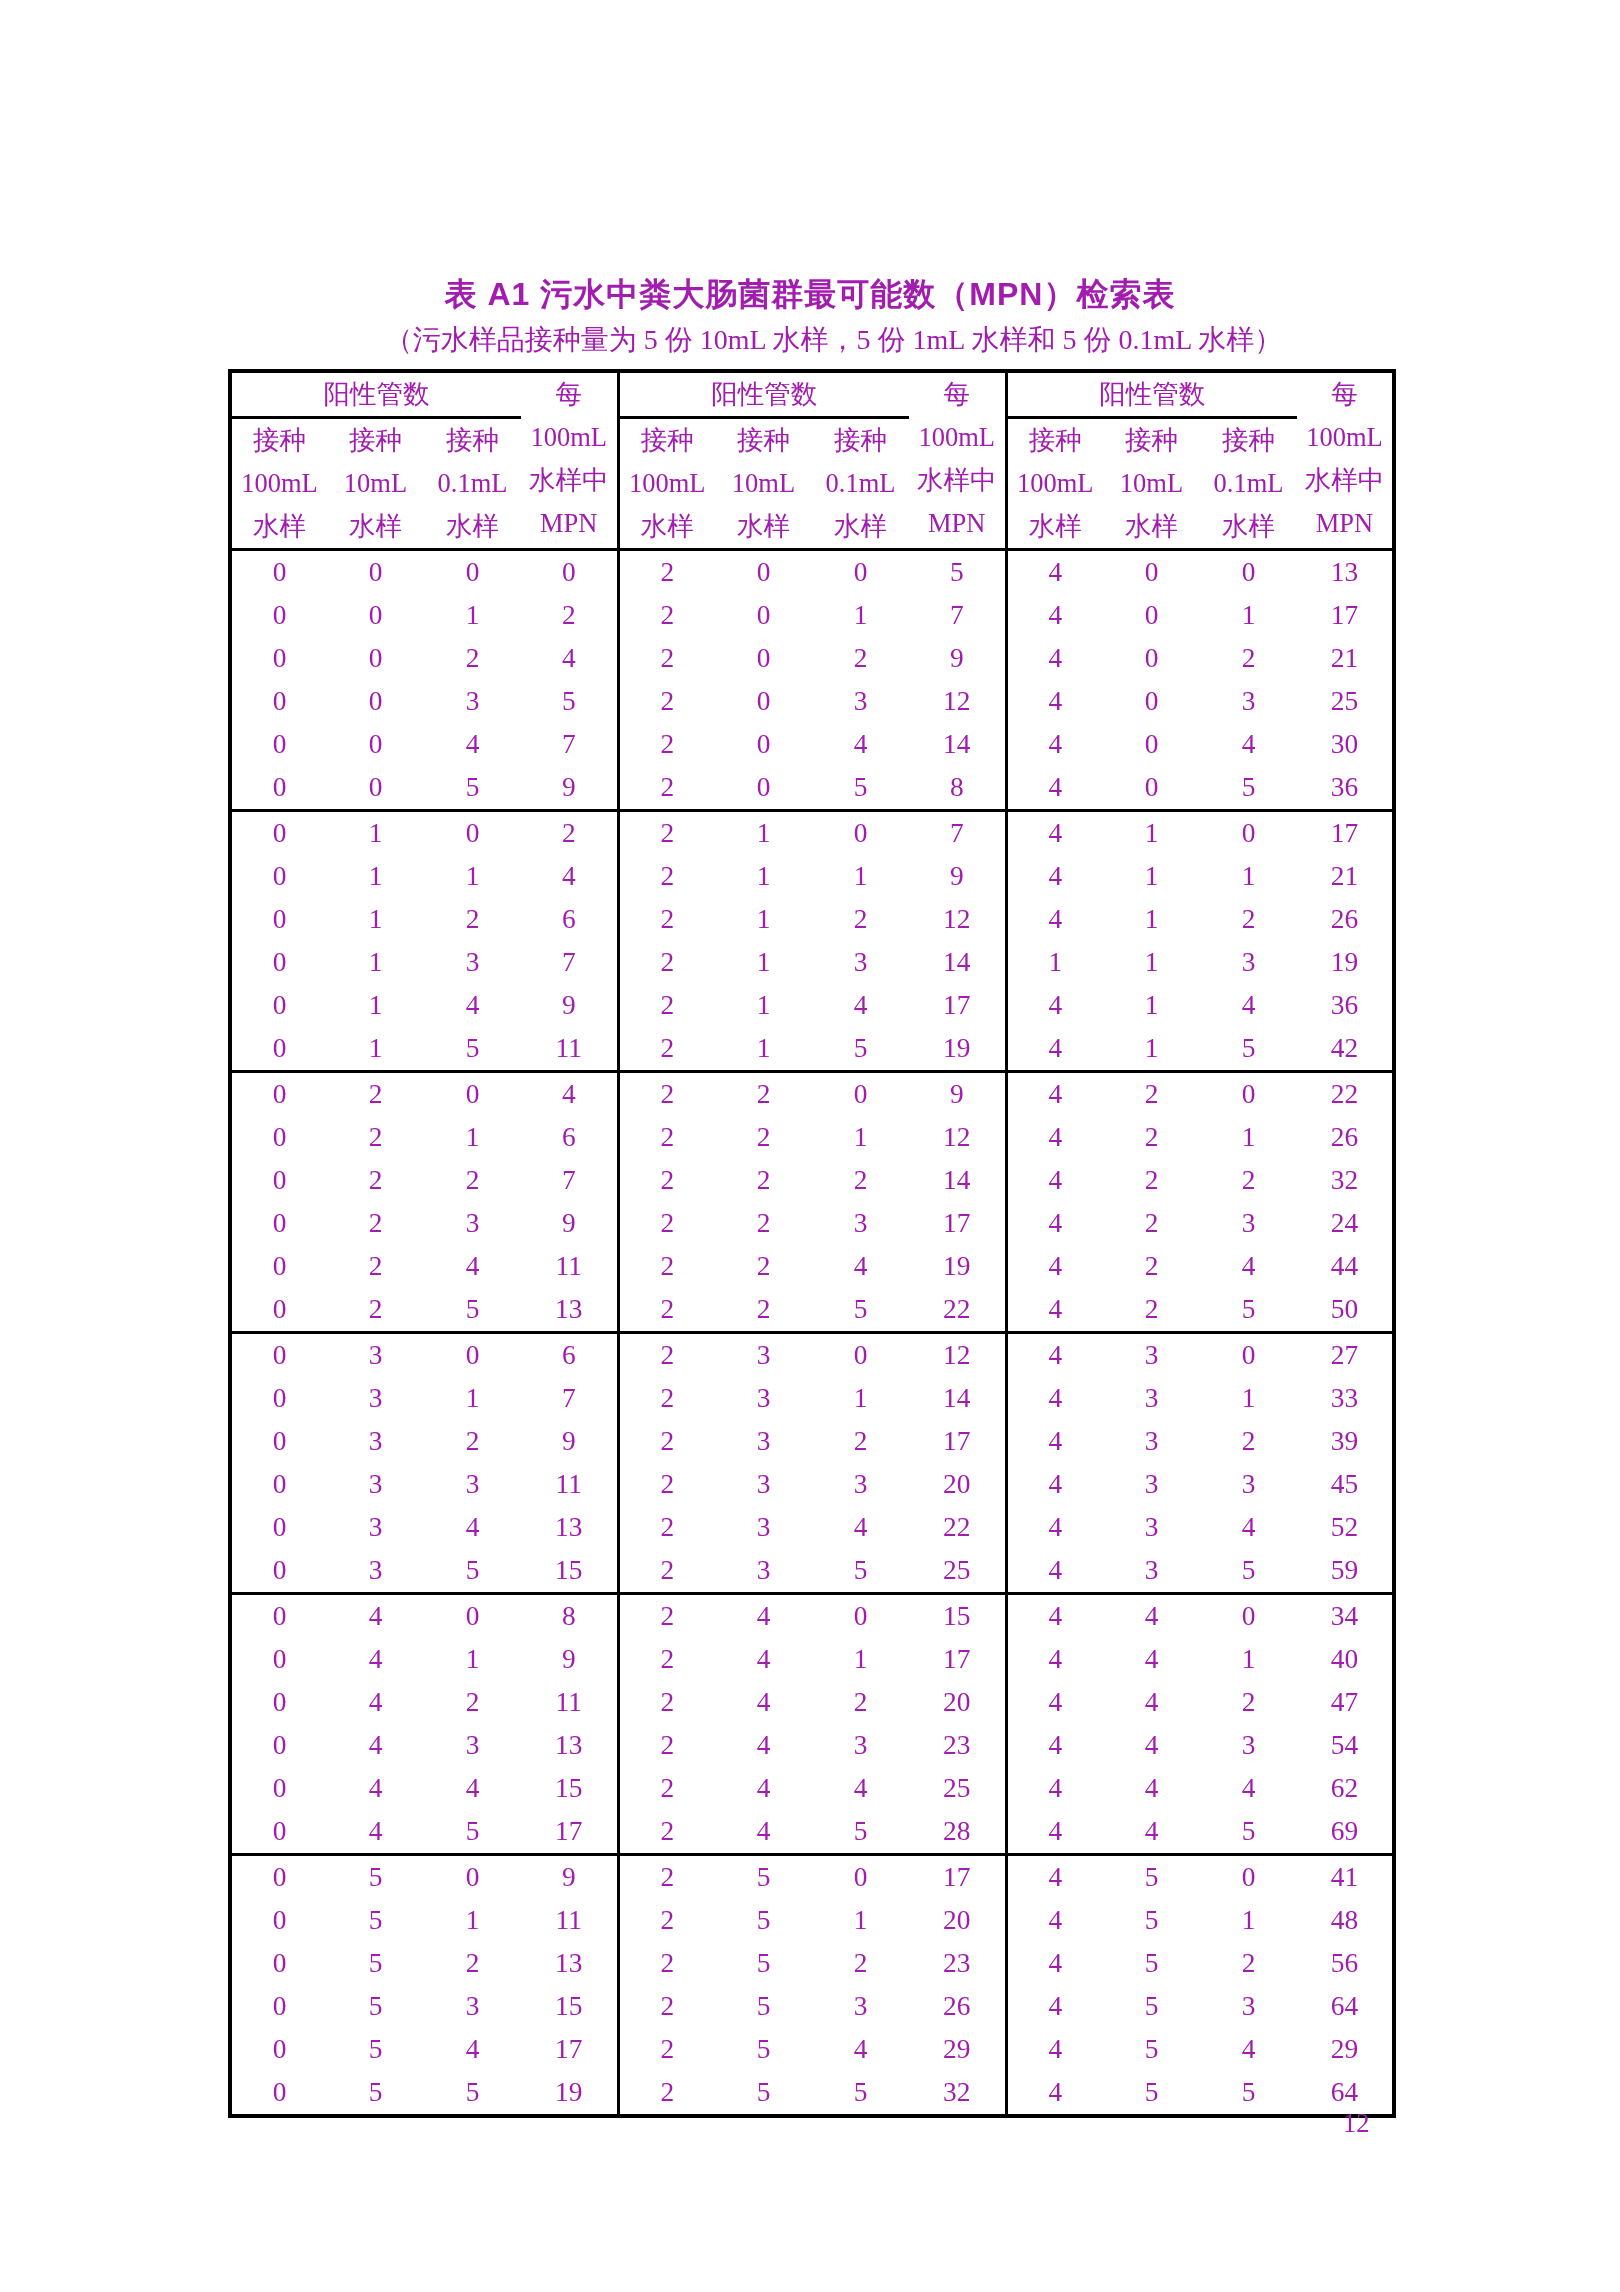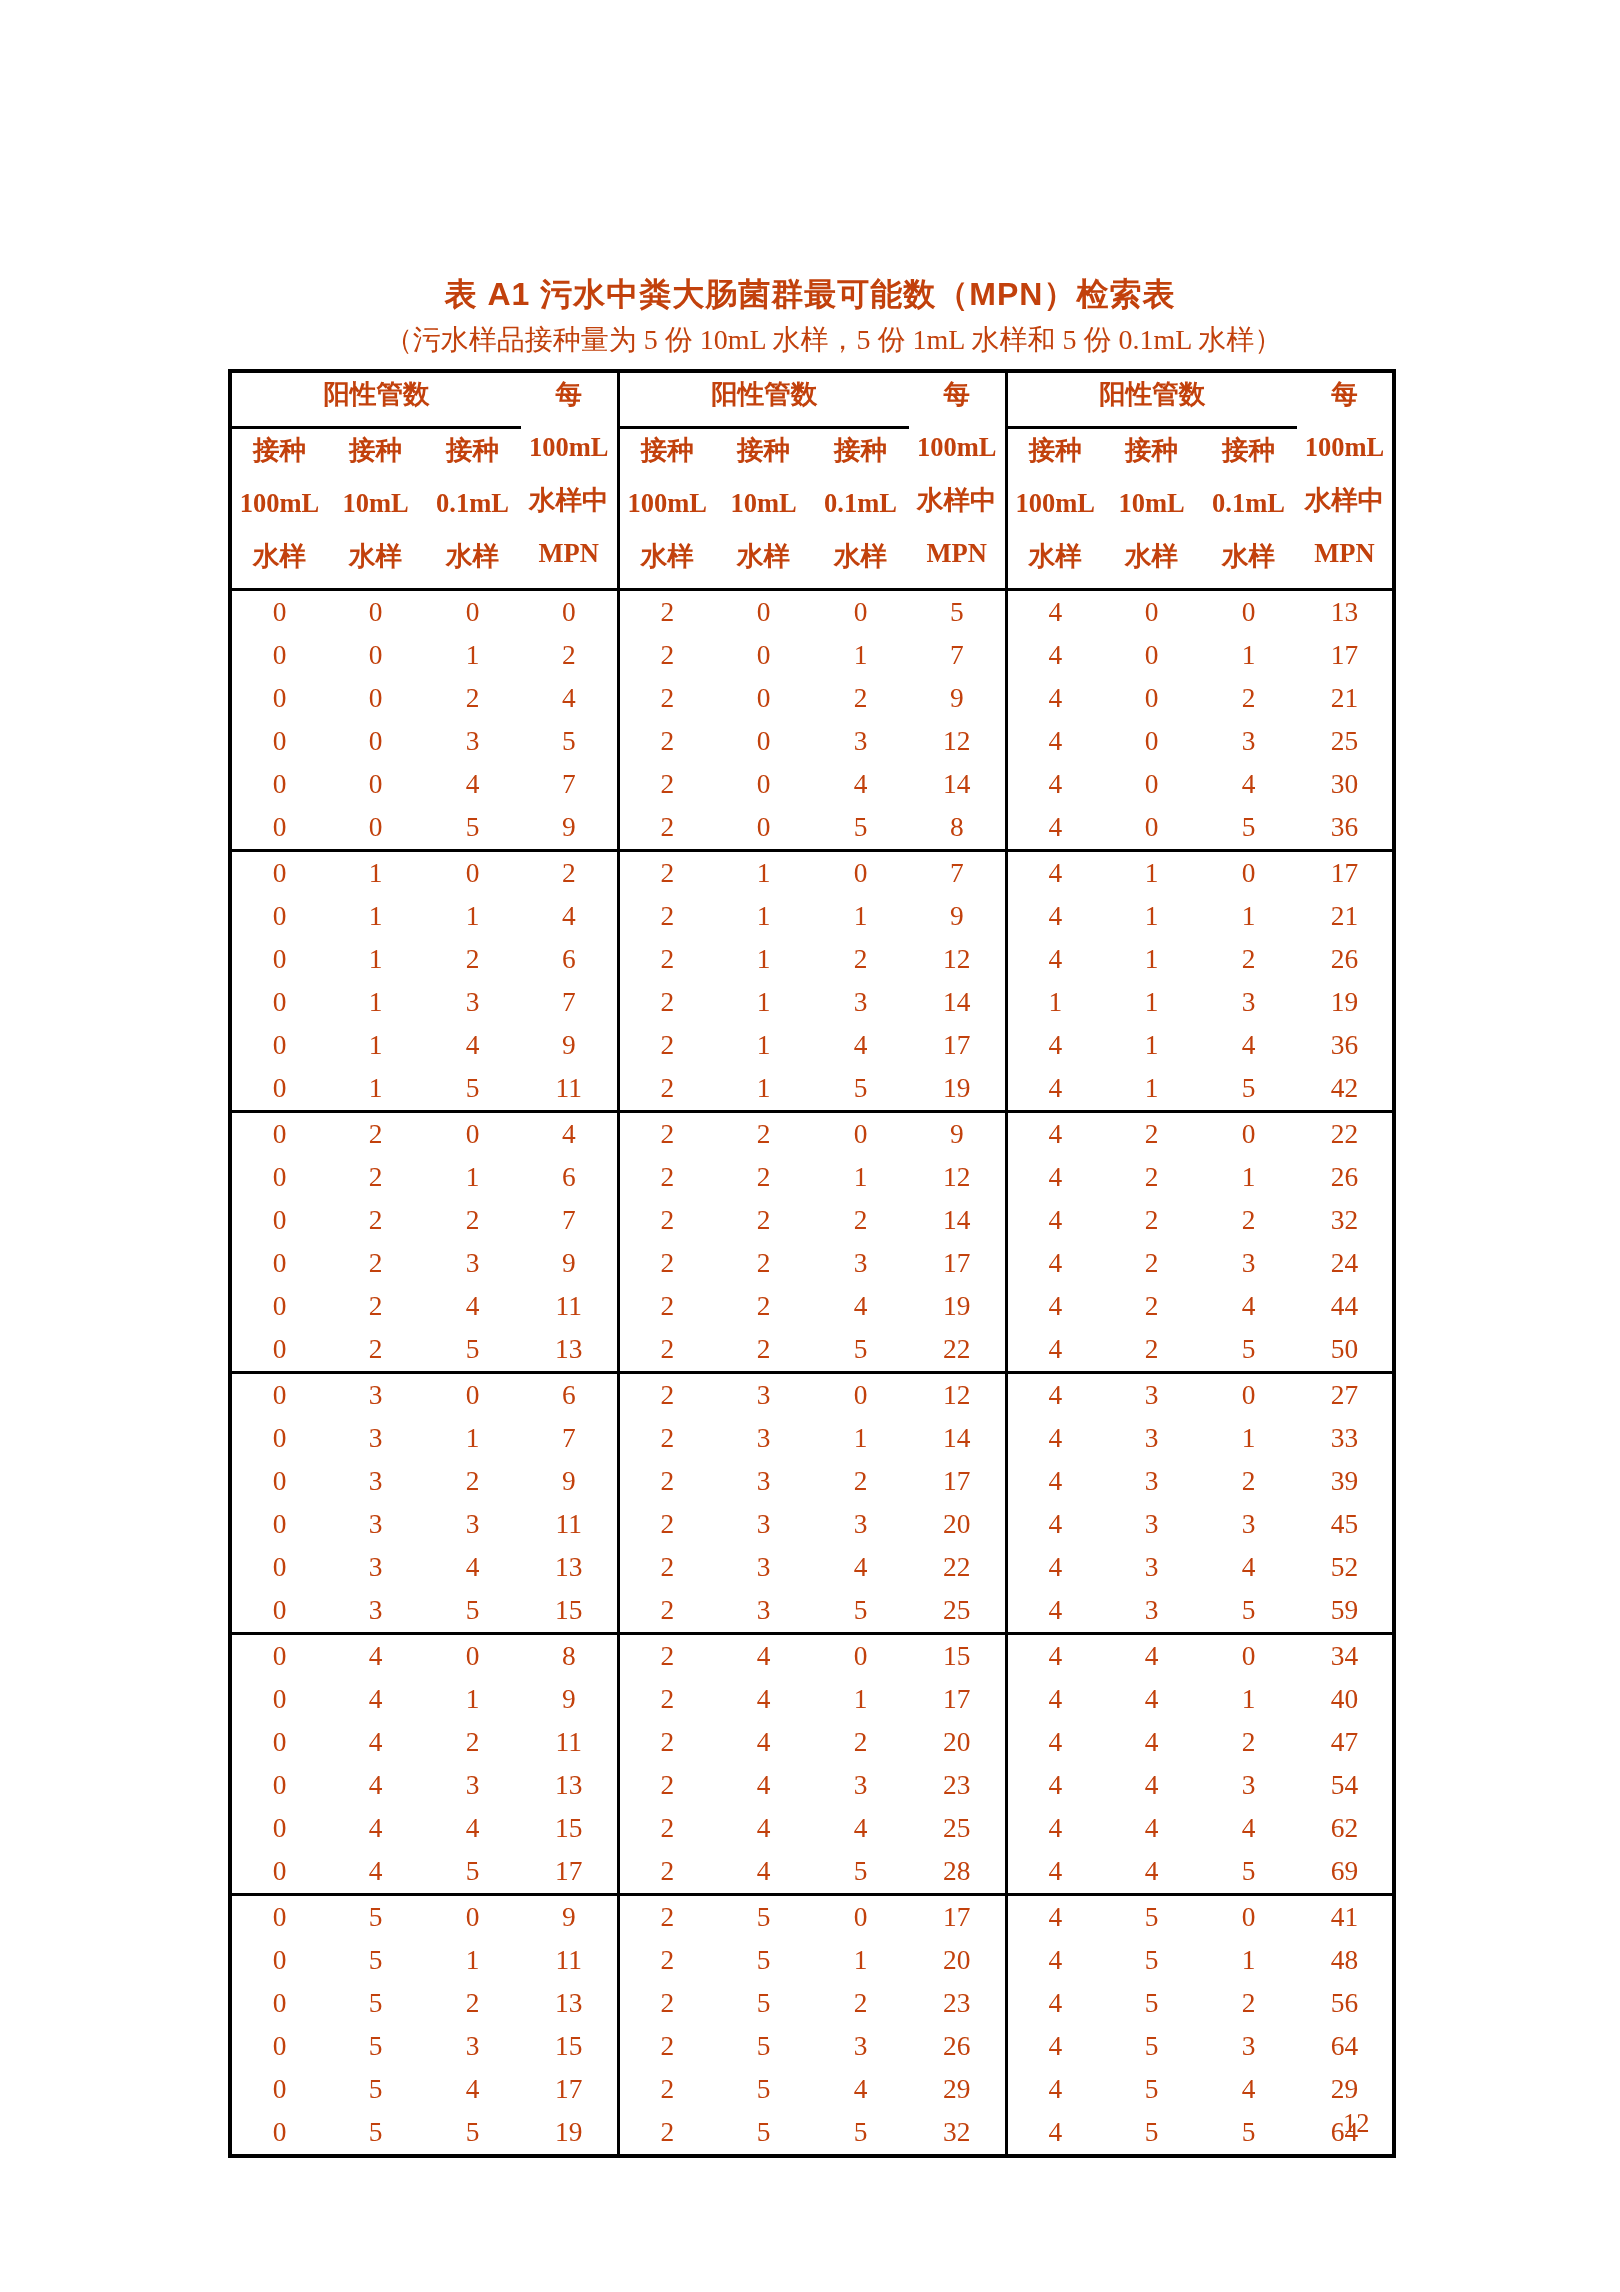--- a/index.html
+++ b/index.html
@@ -1,21 +1,21 @@
 <!DOCTYPE html>
 <html><head>
 <meta charset="utf-8">
 <style>
   html, body { margin: 0; padding: 0; background: #e8e8e8; }
   .page {
     position: relative;
     width: 1620px;
     height: 2293px;
     background: #ffffff;
-    color: #c2410c;
+    color: #a21caf;
     font-family: "Liberation Serif", "DejaVu Serif", serif;
     overflow: hidden;
   }
   .doc-title {
     margin: 0;
     padding-top: 277px;
     text-align: center;
     font-family: "Liberation Sans", "DejaVu Sans", sans-serif;
     font-weight: bold;
     font-size: 32px;
@@ -38,21 +38,21 @@
   }
   .mpn-table col { width: 97px; }
   .mpn-table th, .mpn-table td {
     padding: 0;
     text-align: center;
     font-weight: normal;
     font-size: 26.5px;
   }
   .mpn-table thead { border-bottom: 3.9px solid #000; }
   .mpn-table thead th { vertical-align: top; }
-  .mpn-table thead div { line-height: 43px; height: 53px; font-weight: bold; }
+  .mpn-table thead div { line-height: 43px; height: 43px; }
   .mpn-table th.group-hdr { border-bottom: 3.9px solid #000; }
   .mpn-table .group-end { border-right: 3.9px solid #000; }
   .mpn-table tbody td {
     height: 43px;
     line-height: 43px;
     font-size: 27.4px;
   }
   .mpn-table tr.block-start td { border-top: 3.9px solid #000; }
   .page-number {
     position: absolute;

